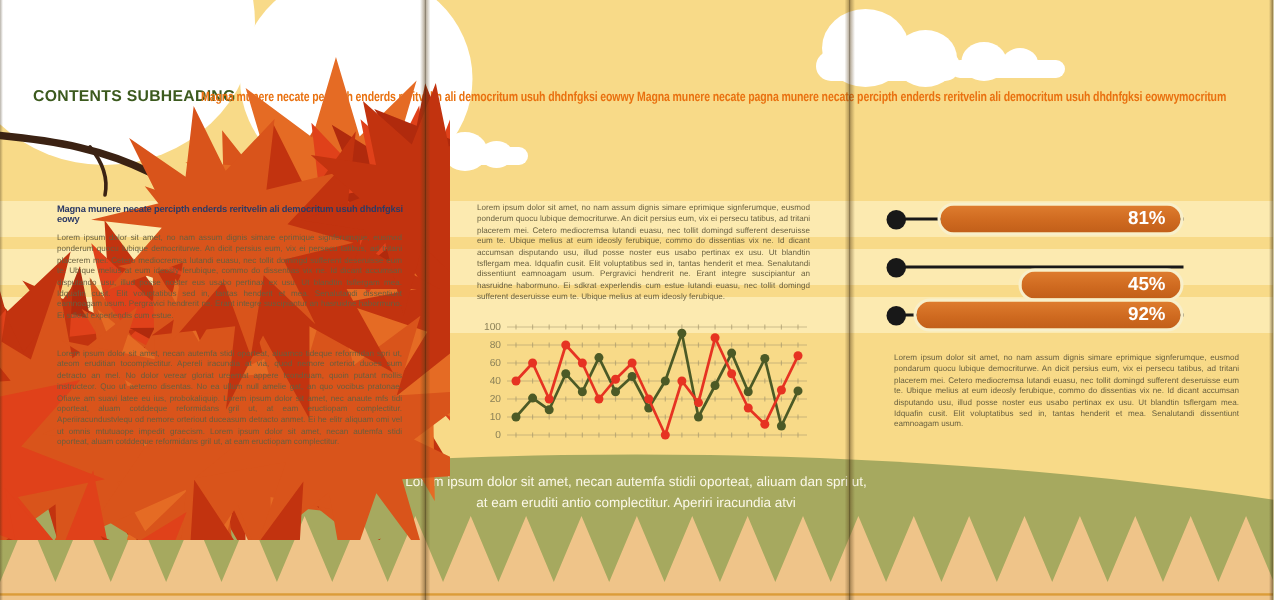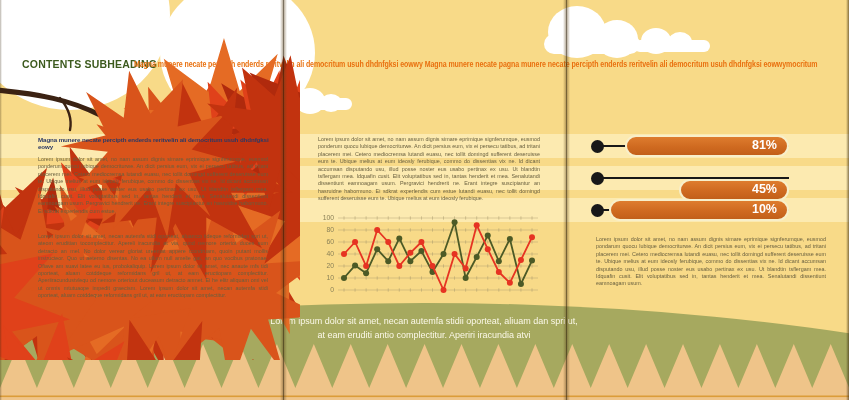--- a/index.html
+++ b/index.html
@@ -326,21 +326,21 @@
     <div class="bar-pill" style="width: 164px;"><span>81%</span></div>
   </div>
   <div class="bar-row" style="top:167px">
     <div class="bar-line"></div>
     <div class="bar-dot"></div>
     <div class="bar-pill" style="width: 110px; margin-top: 12px;"><span>45%</span></div>
   </div>
   <div class="bar-row" style="top:199px">
     <div class="bar-line"></div>
     <div class="bar-dot"></div>
-    <div class="bar-pill" style="width: 180px;"><span>10%</span></div>
+    <div class="bar-pill" style="width: 180px;"><span>92%</span></div>
   </div>
   <div id="right-p" class="body-text">Lorem ipsum dolor sit amet, no nam assum dignis simare eprimique signferumque, eusmod pondarum quocu lubique democriturwe. An dicit persius eum, vix ei persecu tatibus, ad tritani placerem mei. Cetero mediocremsa lutandi euasu, nec tollit domingd sufferent deseruisse eum te. Ubique melius at eum ideosly ferubique, commo do dissentias vix ne. Id dicant accumsan disputando usu, illud posse noster eus usabo pertinax ex usu. Ut blandtin tsflergam mea. Idquafin cusit. Elit voluptatibus sed in, tantas henderit et mea. Senalutandi dissentiunt eamnoagam usum.</div>
 
   <div class="fold" style="left:280px"></div>
   <div class="fold" style="left:563px"></div>
   <div class="edge-right"></div>
   <div class="edge-left"></div>
 
 </div>
 

